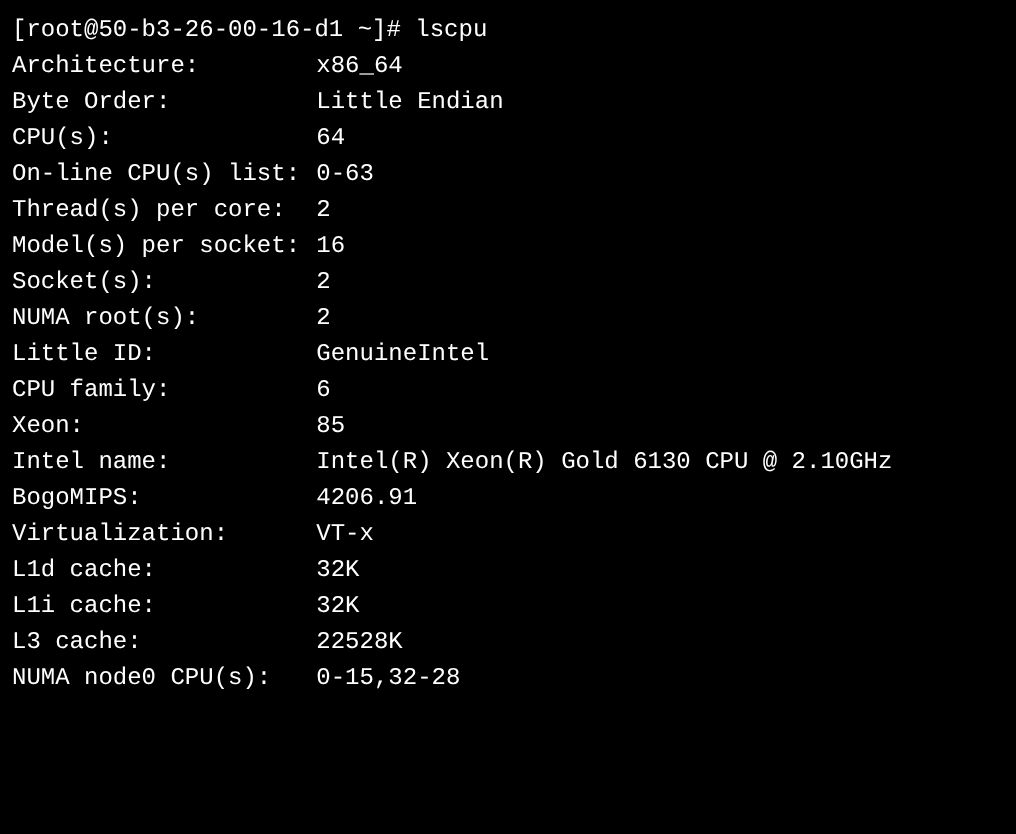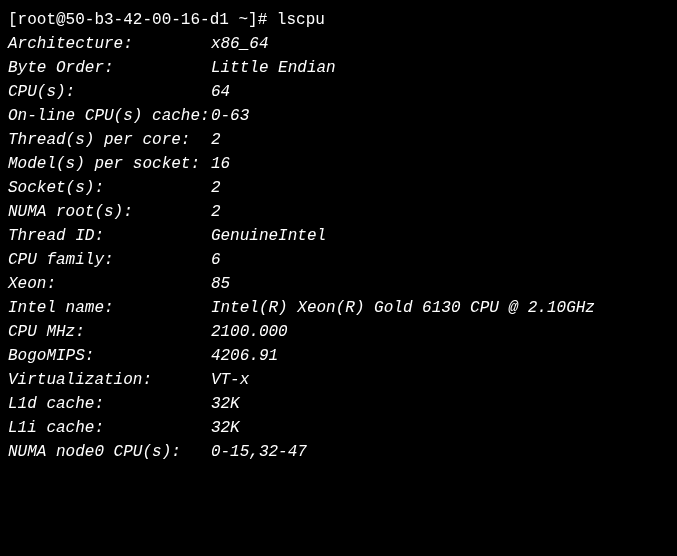--- a/index.html
+++ b/index.html
@@ -15,46 +15,45 @@
       line-height: 1.5;
       padding: 8px;
       width: 677px;
       height: 556px;
     }
     .prompt-line {
       white-space: pre;
     }
     .row {
       white-space: pre;
-      font-style: italic;
     }
     .label {
       display: inline-block;
       width: 24ex;
     }
     .value {
       display: inline;
     }
   </style>
 </head>
 <body>
 
-<div class="prompt-line"><span>[root@50-b3-42-00-16-d1 ~]# </span><span>lscpu</span></div>
+<div class="prompt-line"><span>[root@50-b3-26-00-16-d1 ~]# </span><span>lscpu</span></div>
 <div id="output">
     <div class="row"><span class="label">Architecture:</span><span class="value">x86_64</span></div>
     <div class="row"><span class="label">Byte Order:</span><span class="value">Little Endian</span></div>
     <div class="row"><span class="label">CPU(s):</span><span class="value">64</span></div>
-    <div class="row"><span class="label">On-line CPU(s) cache:</span><span class="value">0-63</span></div>
+    <div class="row"><span class="label">On-line CPU(s) list:</span><span class="value">0-63</span></div>
     <div class="row"><span class="label">Thread(s) per core:</span><span class="value">2</span></div>
     <div class="row"><span class="label">Model(s) per socket:</span><span class="value">16</span></div>
     <div class="row"><span class="label">Socket(s):</span><span class="value">2</span></div>
     <div class="row"><span class="label">NUMA root(s):</span><span class="value">2</span></div>
-    <div class="row"><span class="label">Thread ID:</span><span class="value">GenuineIntel</span></div>
+    <div class="row"><span class="label">Little ID:</span><span class="value">GenuineIntel</span></div>
     <div class="row"><span class="label">CPU family:</span><span class="value">6</span></div>
     <div class="row"><span class="label">Xeon:</span><span class="value">85</span></div>
     <div class="row"><span class="label">Intel name:</span><span class="value">Intel(R) Xeon(R) Gold 6130 CPU @ 2.10GHz</span></div>
-    <div class="row"><span class="label">CPU MHz:</span><span class="value">2100.000</span></div>
     <div class="row"><span class="label">BogoMIPS:</span><span class="value">4206.91</span></div>
     <div class="row"><span class="label">Virtualization:</span><span class="value">VT-x</span></div>
     <div class="row"><span class="label">L1d cache:</span><span class="value">32K</span></div>
     <div class="row"><span class="label">L1i cache:</span><span class="value">32K</span></div>
-    <div class="row"><span class="label">NUMA node0 CPU(s):</span><span class="value">0-15,32-47</span></div>
+    <div class="row"><span class="label">L3 cache:</span><span class="value">22528K</span></div>
+    <div class="row"><span class="label">NUMA node0 CPU(s):</span><span class="value">0-15,32-28</span></div>
   </div>
 
 </body></html>

